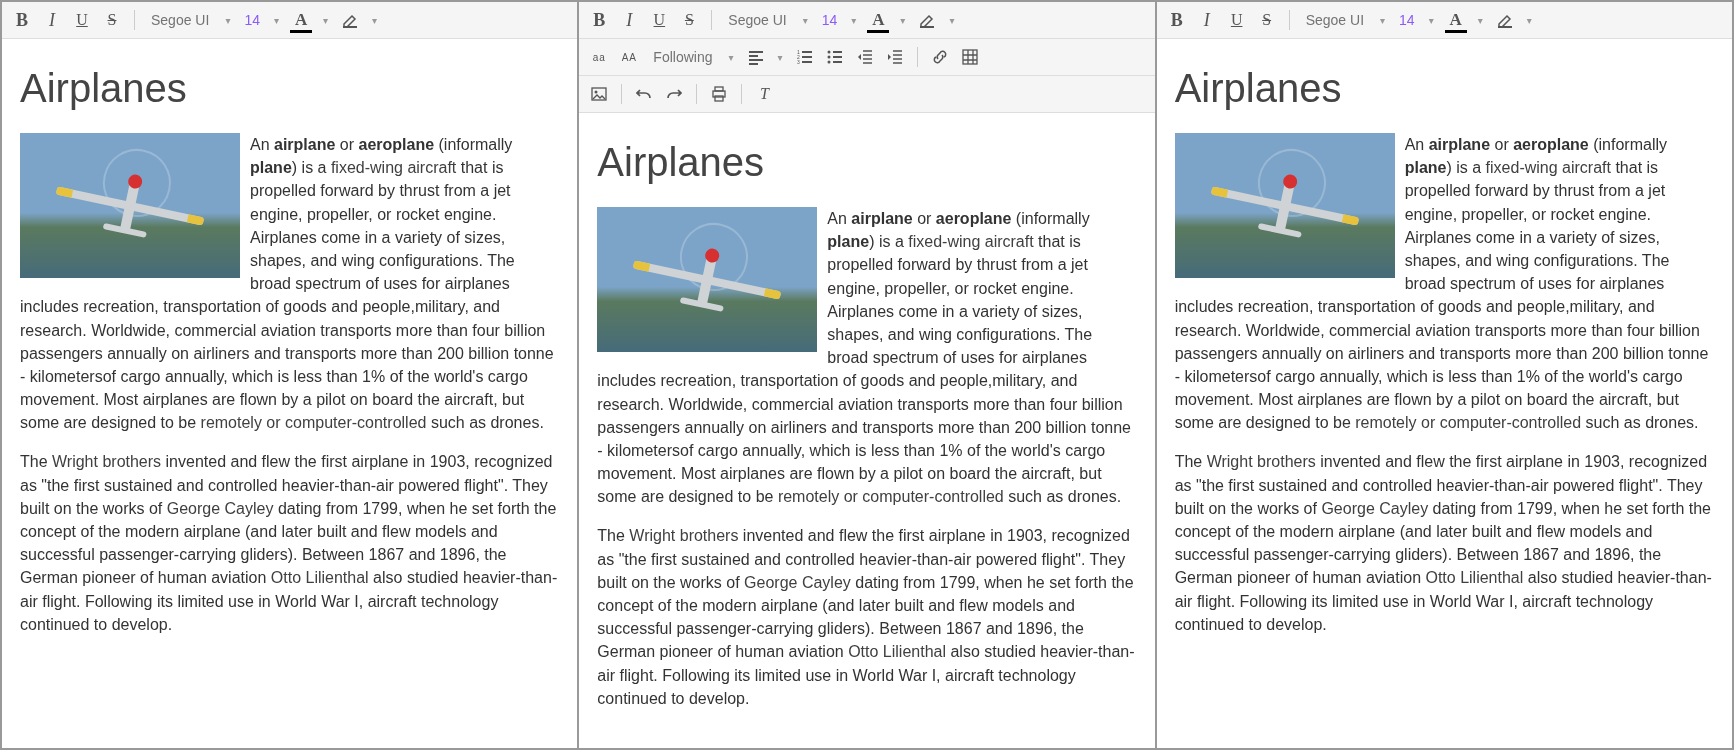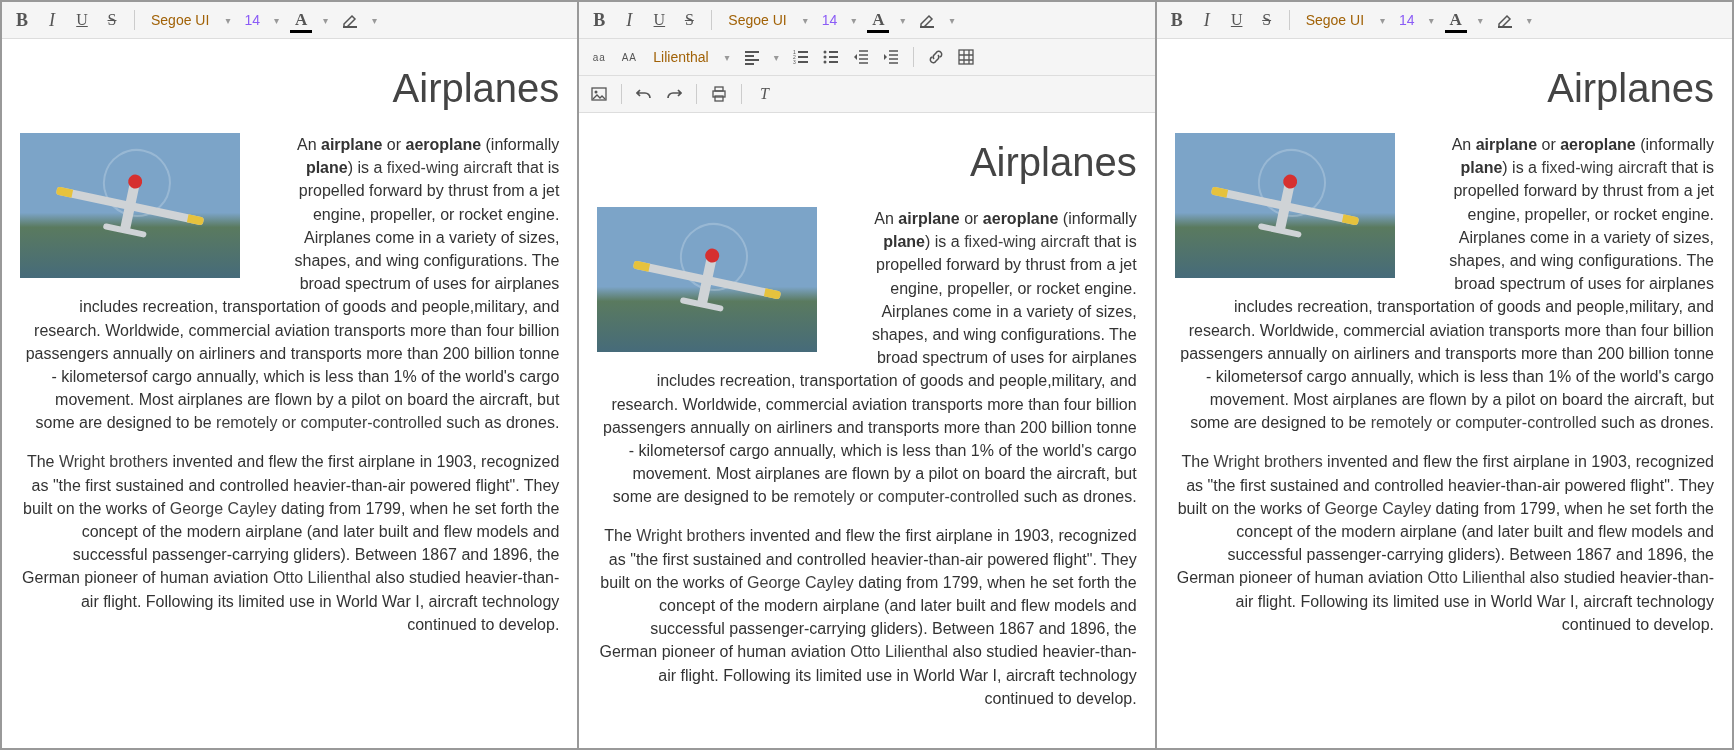--- a/index.html
+++ b/index.html
@@ -6,27 +6,27 @@
   .wrap{display:flex;width:1734px;height:750px;border:2px solid #999;box-sizing:border-box;}
   .pane{flex:1;background:#fff;border-right:2px solid #999;display:flex;flex-direction:column;min-width:0;}
   .pane:last-child{border-right:none;}
   .toolbar{background:#f5f5f5;border-bottom:1px solid #ddd;padding:4px 6px;display:flex;flex-wrap:wrap;align-items:center;gap:2px;}
   .tbtn{min-width:28px;height:28px;display:inline-flex;align-items:center;justify-content:center;color:#555;cursor:pointer;border-radius:2px;padding:0 4px;box-sizing:border-box;}
   .tbtn.bold{font-weight:bold;font-family:Georgia,serif;font-size:18px;}
   .tbtn.italic{font-style:italic;font-family:Georgia,serif;font-size:18px;}
   .tbtn.under{text-decoration:underline;font-family:Georgia,serif;font-size:16px;}
   .tbtn.strike{text-decoration:line-through;font-family:Georgia,serif;font-size:16px;}
   .sep{width:1px;height:20px;background:#ccc;margin:0 6px;}
-  .font-name{font-size:14px;color:#a16207;padding:0 8px;}
+  .font-name{font-size:14px;color:#737373;padding:0 8px;}
   .font-size{font-size:14px;color:#8b5cf6;padding:0 6px;}
   .caret{font-size:10px;color:#999;padding:0 6px;}
   .fontcolor{position:relative;font-family:Georgia,serif;font-size:17px;font-weight:bold;}
   .fontcolor::after{content:"";position:absolute;left:3px;right:3px;bottom:1px;height:3px;background:#000;}
   .fontcolor.red::after{background:#000;}
-  .content{flex:1;overflow-y:auto;padding:12px 18px;color:#333;font-size:16px;line-height:1.45;text-align:right;}
+  .content{flex:1;overflow-y:auto;padding:12px 18px;color:#333;font-size:16px;line-height:1.45;}
   .content h1{font-size:40px;font-weight:500;color:#444;margin:8px 0 16px 0;}
   .airimg{float:left;width:220px;height:145px;margin:0 10px 4px 0;display:block;background:linear-gradient(to bottom,#7ca4c8 0%,#7ca4c8 55%,#5a7a5f 65%,#466b7a 100%);position:relative;overflow:hidden;}
   .plane-body{position:absolute;left:50%;top:50%;transform:translate(-50%,-50%) rotate(12deg);}
   .fuselage{position:absolute;width:10px;height:52px;background:#cfd3d6;left:-5px;top:-26px;border-radius:4px;}
   .nose{position:absolute;width:14px;height:14px;background:#d63030;border-radius:50%;left:-7px;top:-32px;}
   .wing{position:absolute;width:150px;height:8px;background:#cfd3d6;left:-75px;top:-4px;border-radius:3px;}
   .wingtip-l{position:absolute;width:16px;height:8px;background:#e6c23d;left:-75px;top:-4px;border-radius:3px 0 0 3px;}
   .wingtip-r{position:absolute;width:16px;height:8px;background:#e6c23d;left:59px;top:-4px;border-radius:0 3px 3px 0;}
   .tail{position:absolute;width:44px;height:6px;background:#cfd3d6;left:-22px;top:22px;border-radius:3px;}
   .propblur{position:absolute;width:64px;height:64px;border:2px solid rgba(255,255,255,.22);border-radius:50%;left:-32px;top:-58px;}
@@ -105,21 +105,21 @@
         <svg width="18" height="18" viewBox="0 0 18 18">
             <path d="M3 13l8-8 3 3-8 8H3v-3z" fill="none" stroke="#555" stroke-width="1.5"></path>
             <rect x="2" y="15" width="14" height="2" fill="#555"></rect>
           </svg>
       </span>
       <span class="caret">▾</span>
     </div>
     <div class="toolbar">
       <span class="tbtn smallcase">aa</span>
       <span class="tbtn smallcase">AA</span>
-      <span class="font-name">Lilienthal</span>
+      <span class="font-name">Following</span>
       <span class="caret">▾</span>
       <span class="tbtn">
           <svg width="16" height="16">
             <path d="M1 3h14M1 7h9M1 11h14M1 15h9" stroke="#555" stroke-width="2"></path>
           </svg>
         </span>
       <span class="caret">▾</span>
       <span class="tbtn">
           <svg width="16" height="16">
             <text x="0" y="5" font-size="5" fill="#555">1</text>

